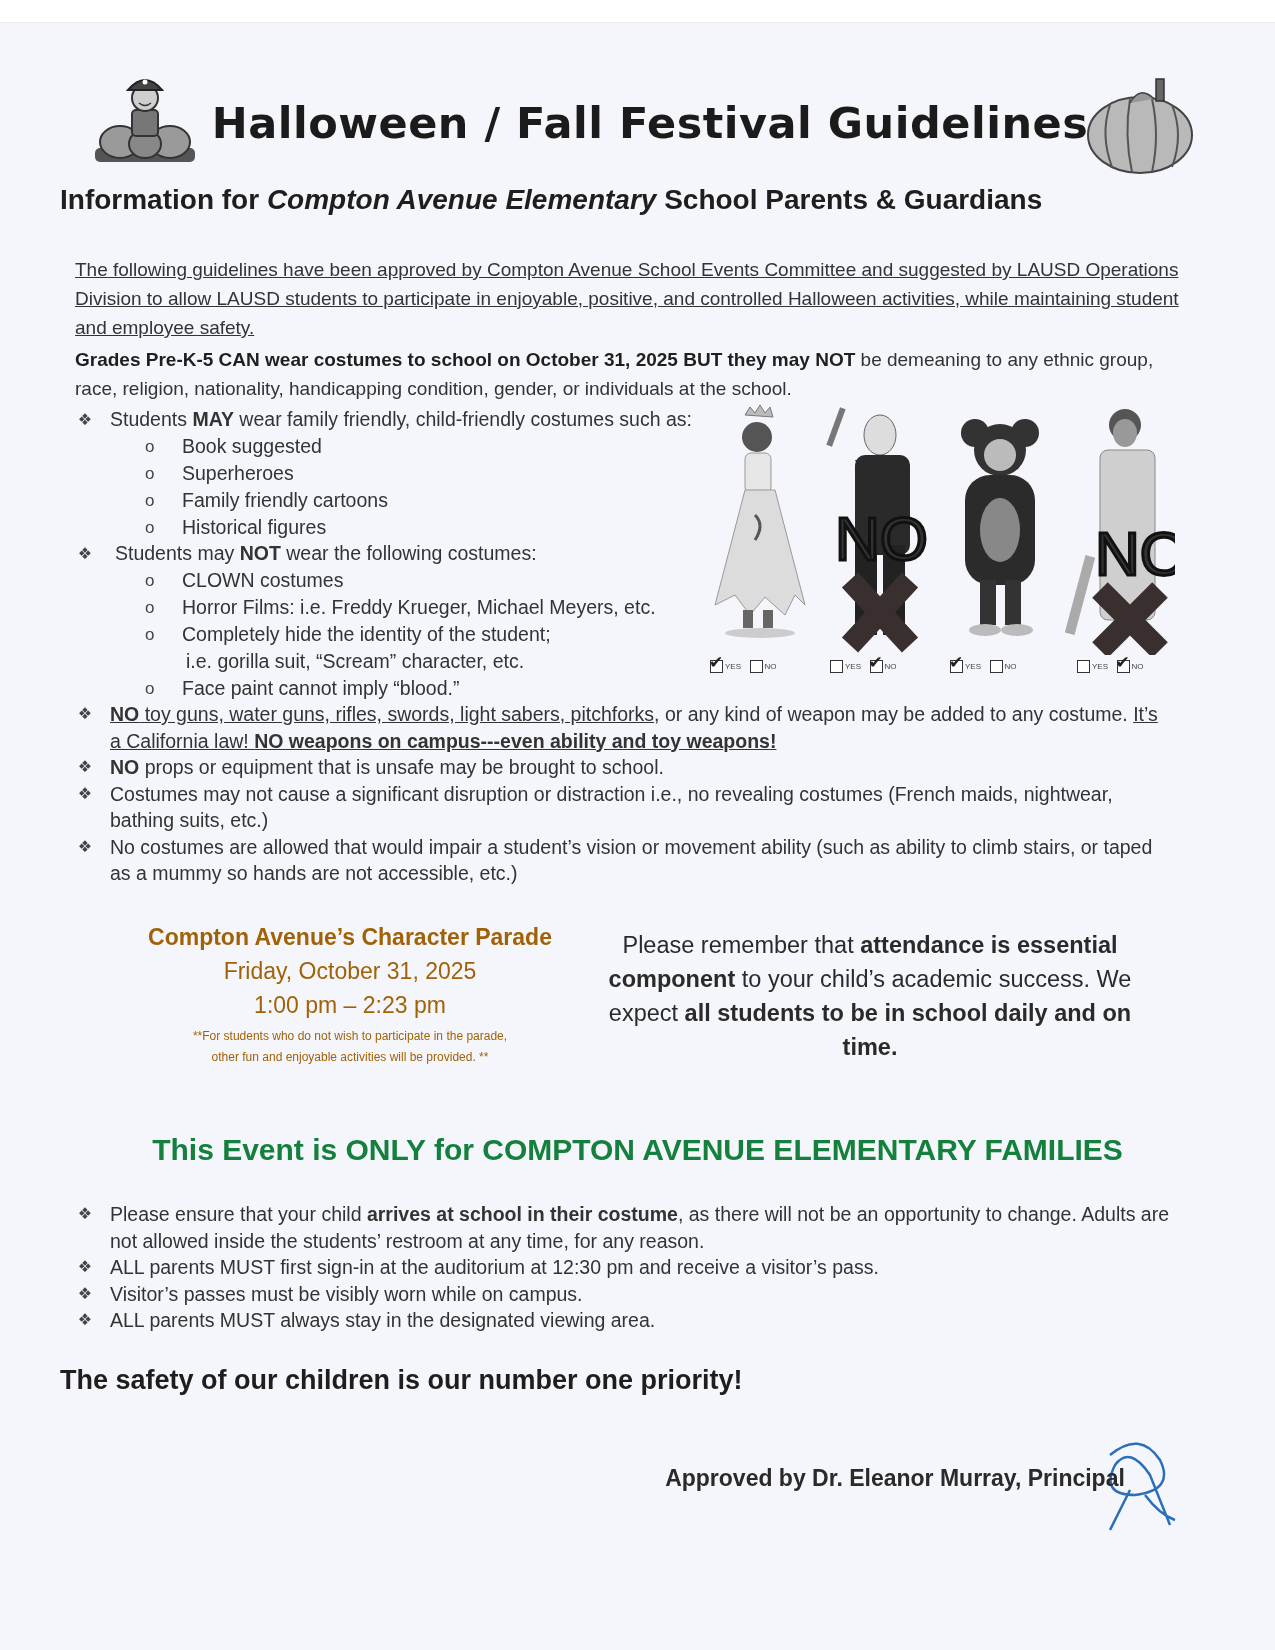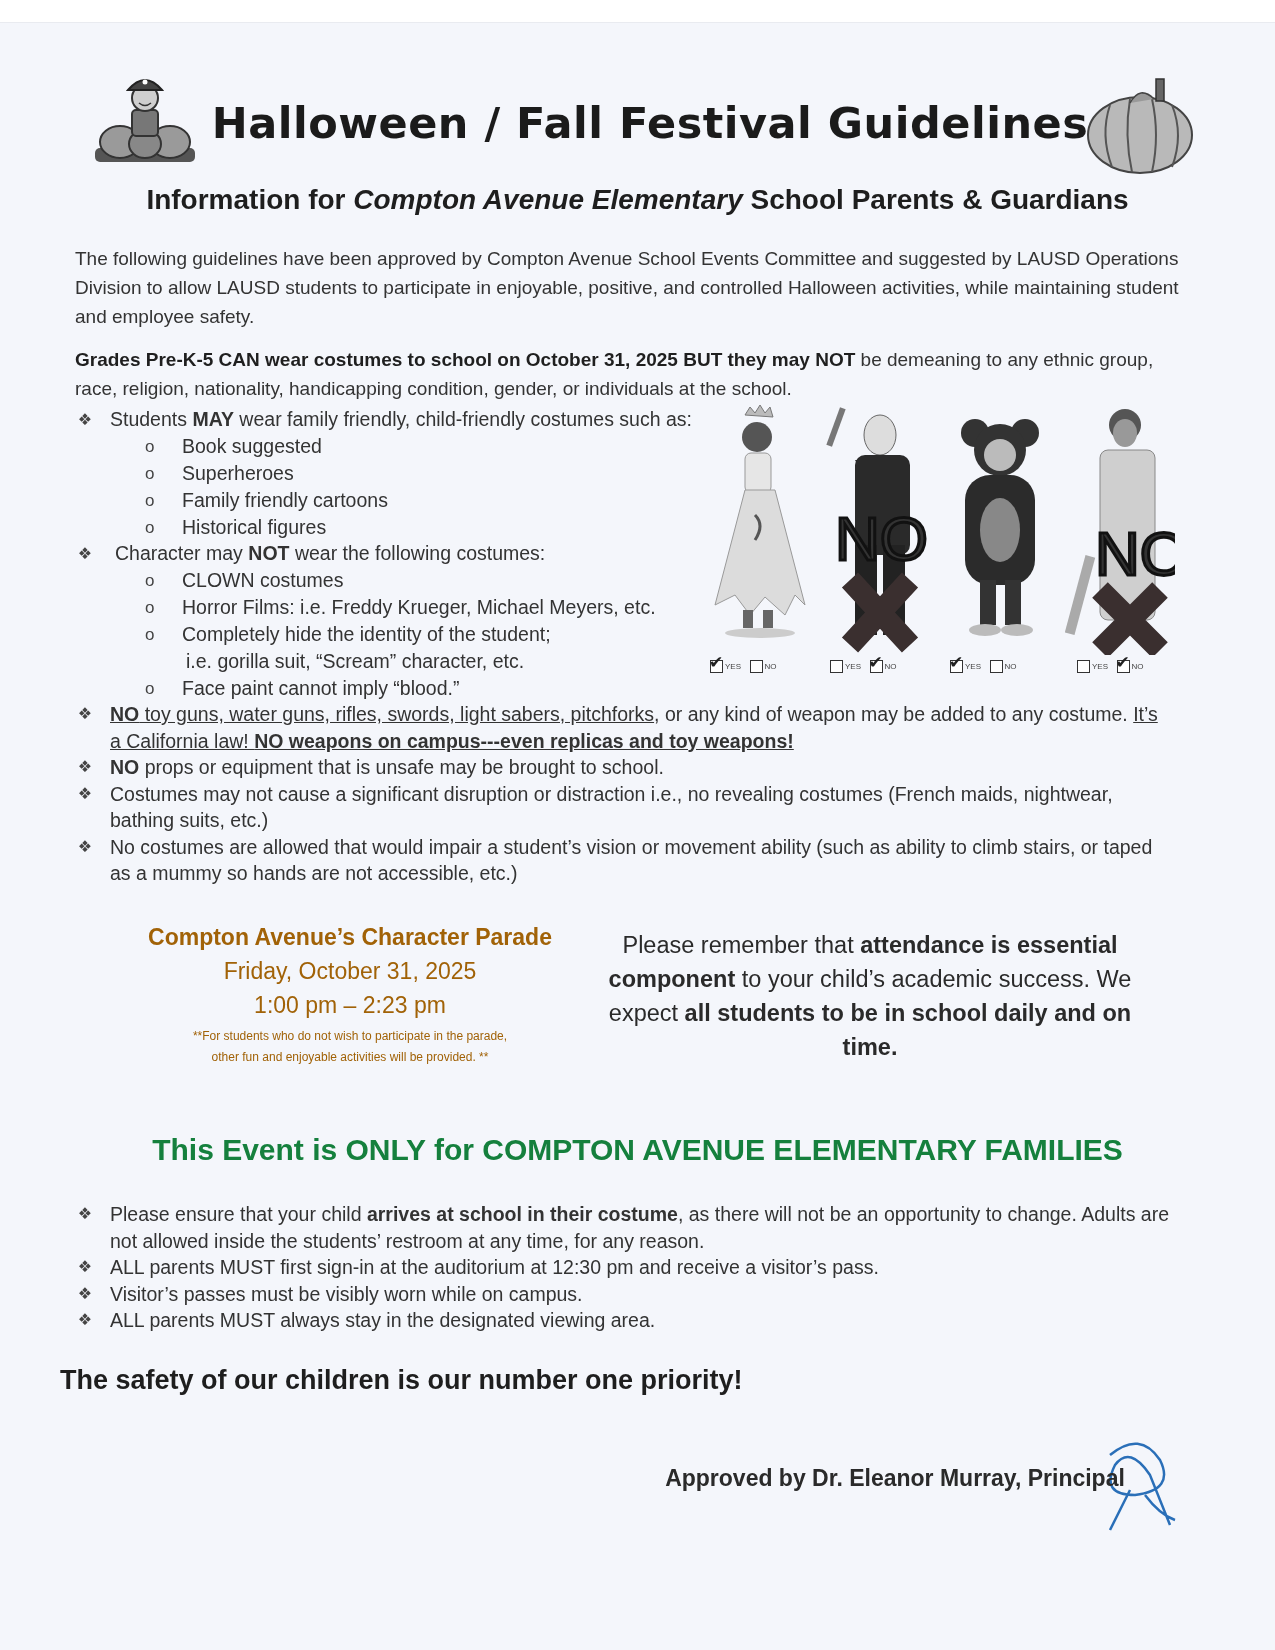--- a/index.html
+++ b/index.html
@@ -21,27 +21,27 @@
   .title-row { position: absolute; top: 70px; left: 90px; width: 1110px; height: 110px; }
   .clip-left { position: absolute; left: 0; top: 0; width: 110px; height: 100px; }
   .clip-right { position: absolute; right: 0; top: 5px; width: 120px; height: 100px; }
   .main-title {
     position: absolute; left: 120px; top: 28px; width: 880px;
     text-align: center;
     font-family: "DejaVu Sans", sans-serif; font-weight: bold;
     font-size: 43px; color: #1b1b1b; letter-spacing: 0.5px;
   }
   .subtitle {
-    position: absolute; top: 184px; left: 60px; width: 1155px; text-align: center;
+    position: absolute; top: 184px; left: 60px; width: 1155px; text-align: left;
     font-weight: bold; font-size: 28px; color: #1e1e1e;
   }
   .subtitle i { font-style: italic; }
 
   .para { position: absolute; left: 75px; width: 1110px; font-size: 19px; line-height: 29px; color: #333; }
-  .intro { top: 244px; }
+  .intro { top: 255px; text-decoration: underline; }
   .grades { top: 345px; }
   .grades b { color: #1f1f1f; }
 
   
   .list { position: absolute; left: 75px; font-size: 19.5px; color: #333; }
   .list .item { position: relative; padding-left: 35px; line-height: 27px; }
   .list .bullet {
     position: absolute; left: 0; top: 0; width: 20px; text-align: center; font-size: 16px; color: #444;
   }
   .sub { position: relative; padding-left: 107px; line-height: 27px; }
@@ -128,21 +128,21 @@
     </div>
     <div class="sub"><span class="o">o</span><span>Book suggested</span></div>
     <div class="sub"><span class="o">o</span><span>Superheroes</span></div>
     <div class="sub"><span class="o">o</span><span>Family friendly cartoons</span></div>
     <div class="sub"><span class="o">o</span><span>Historical figures</span></div>
   </div>
 
   <div class="list notmay">
     <div class="item" style="padding-left:40px">
       <span class="bullet">❖</span>
-      <span>Character may </span><b>NOT</b><span> wear the following costumes:</span>
+      <span>Students may </span><b>NOT</b><span> wear the following costumes:</span>
     </div>
     <div class="sub"><span class="o">o</span><span>CLOWN costumes</span></div>
     <div class="sub"><span class="o">o</span><span>Horror Films: i.e. Freddy Krueger, Michael Meyers, etc.</span></div>
     <div class="sub"><span class="o">o</span><span>Completely hide the identity of the student;</span><br><span style="padding-left:4px">i.e. gorilla suit, “Scream” character, etc.</span></div>
     <div class="sub"><span class="o">o</span><span>Face paint cannot imply “blood.”</span></div>
   </div>
 
   <div class="photos">
 
     <svg class="fig" style="left:0" viewBox="0 0 110 250">
@@ -203,21 +203,21 @@
     </div>
     <div class="checks" style="left:372px">
       <span class="cb"></span><span class="cb-lbl">YES</span>
       <span class="cb on"></span><span class="cb-lbl">NO</span>
     </div>
   </div>
 
   <div class="list rules">
     <div class="item">
       <span class="bullet">❖</span>
-      <b class="u">NO</b><span class="u"> toy guns, water guns, rifles, swords, light sabers, pitchforks</span><span>, or any kind of weapon may be added to any costume. </span><span class="u">It’s a California law! </span><b class="u">NO weapons on campus---even replicas and toy weapons!</b>
+      <b class="u">NO</b><span class="u"> toy guns, water guns, rifles, swords, light sabers, pitchforks</span><span>, or any kind of weapon may be added to any costume. </span><span class="u">It’s a California law! </span><b class="u">NO weapons on campus---even ability and toy weapons!</b>
     </div>
     <div class="item">
       <span class="bullet">❖</span>
       <b>NO</b><span> props or equipment that is unsafe may be brought to school.</span>
     </div>
     <div class="item">
       <span class="bullet">❖</span>
       <span>Costumes may not cause a significant disruption or distraction i.e., no revealing costumes (French maids, nightwear, bathing suits, etc.)</span>
     </div>
     <div class="item">

